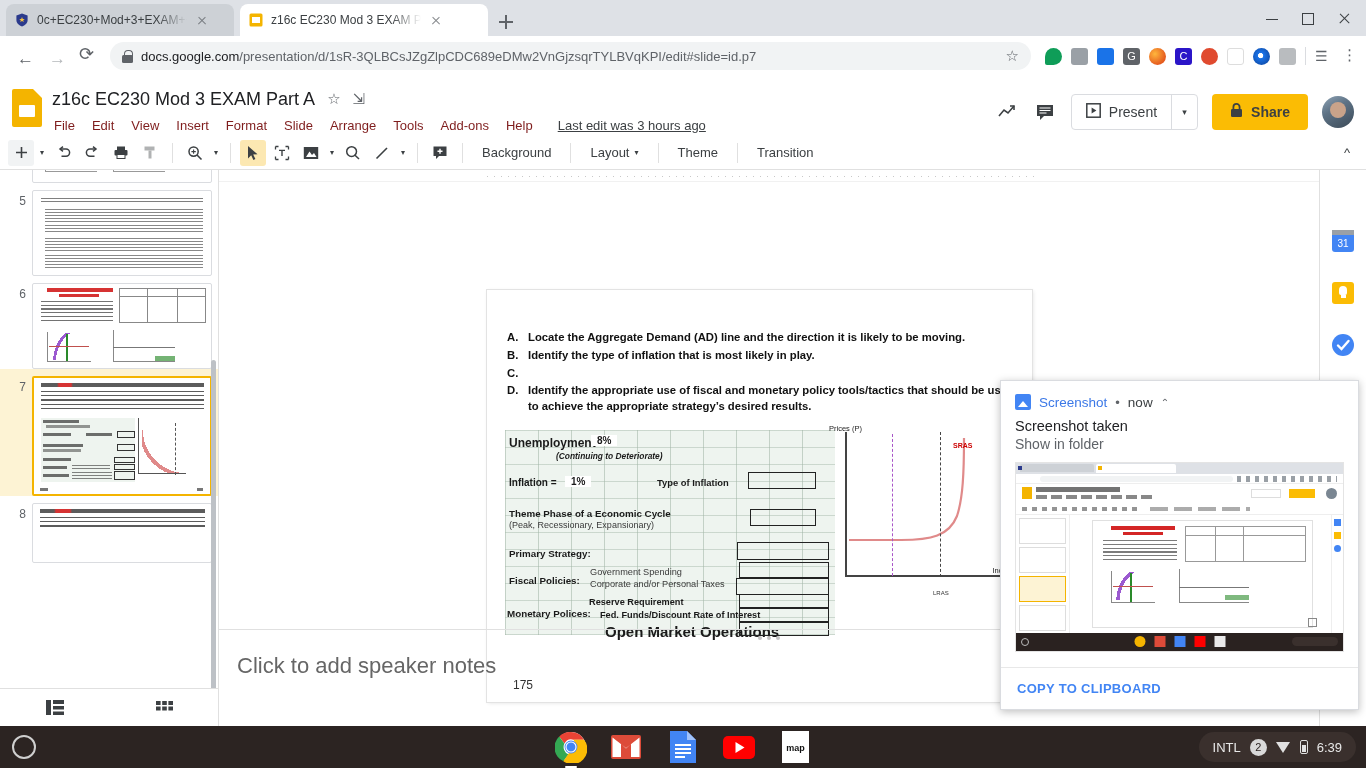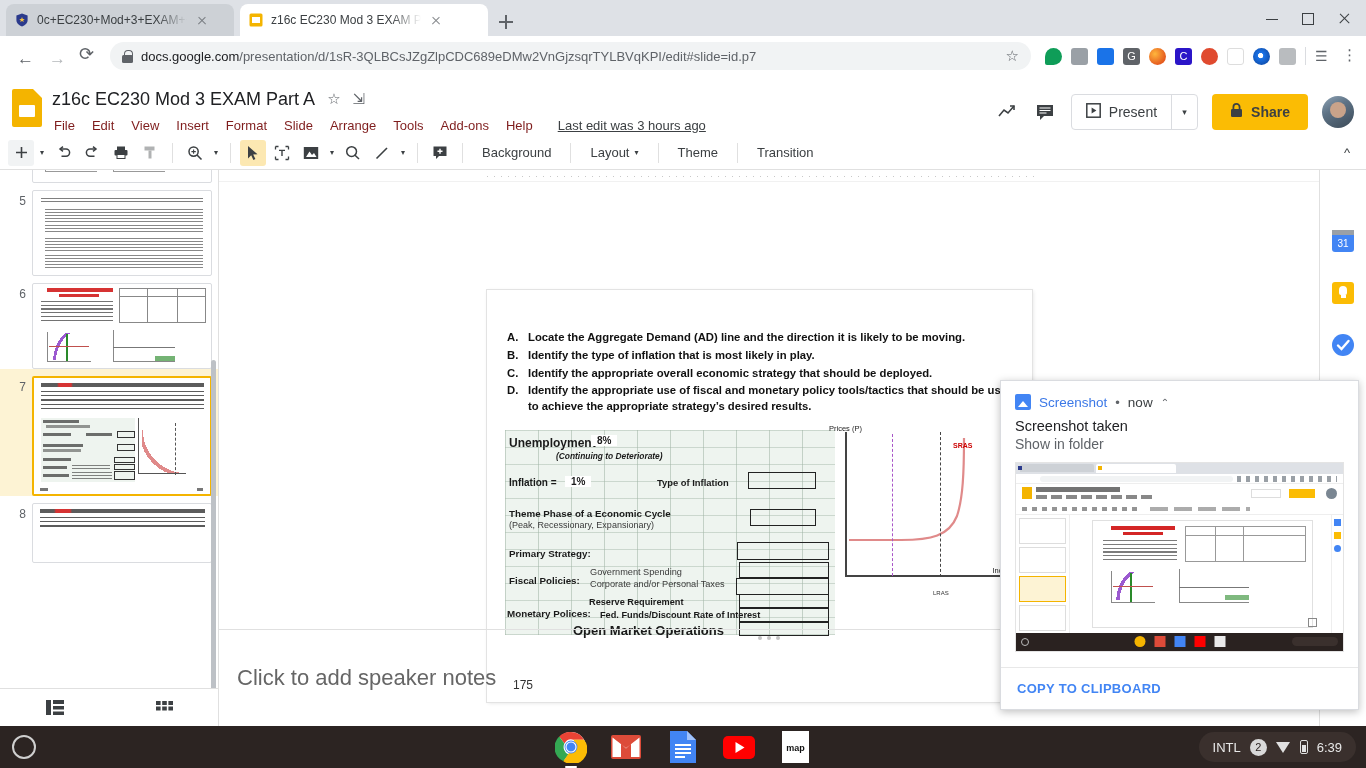--- a/index.html
+++ b/index.html
@@ -116,21 +116,21 @@
   .canvas-wrap { flex:1; position:relative; background:#fff; display:flex; flex-direction:column; }
   .ruler { height:12px; background:#fff; position:relative; border-bottom:1px solid #f1f1f1; }
   .ruler .tickline { position:absolute; left:268px; right:280px; top:6px; height:1px;
                      background:repeating-linear-gradient(to right,#c8c8c8 0 1px,transparent 1px 7px); }
   .stage { flex:1; position:relative; background:#fff; }
   .slide { position:absolute; left:268px; top:108px; width:545px; height:412px;
            background:#fff; box-shadow:0 0 0 1px #e3e3e3, 1px 1px 4px rgba(0,0,0,.12); overflow:hidden; }
   .notes-divider { position:absolute; left:0; right:0; bottom:96px; height:1px; background:#e0e0e0; }
   .dots { position:absolute; left:50%; transform:translateX(-50%); bottom:86px; display:flex; gap:5px; }
   .dots i { width:4px; height:4px; border-radius:50%; background:#c4c4c4; }
-  .notes { position:absolute; left:0; right:0; bottom:0; height:95px; padding:34px 0 0 18px; }
+  .notes { position:absolute; left:0; right:0; bottom:0; height:95px; padding:22px 0 0 18px; }
   .notes-ph { font-size:22px; color:#666; }
 
   
   .rail { width:47px; border-left:1px solid #e0e0e0; background:#fff;
           display:flex; flex-direction:column; align-items:center; padding-top:60px; gap:30px; }
   .rail-ic { width:22px; height:22px; border-radius:3px; position:relative; }
 
   
   .sl-q { position:absolute; left:26px; top:15px; right:12px; font-size:11.5px; font-weight:bold; color:#111; }
   .sl-q .pts { color:#cc0000; }
@@ -566,21 +566,20 @@
               <div class="sl-li">
                 <span class="lt">A.</span>
                 <span>Locate the Aggregate Demand (AD) line and the direction it is likely to be moving.</span>
               </div>
               <div class="sl-li">
                 <span class="lt">B.</span>
                 <span>Identify the type of inflation that is most likely in play.</span>
               </div>
               <div class="sl-li">
                 <span class="lt">C.</span>
-                <span>Identify the appropriate overall economic strategy that should be deployed.</span>
               </div>
               <div class="sl-li">
                 <span class="lt">D.</span>
                 <span>Identify the appropriate use  of fiscal and monetary policy tools/tactics that should be used to achieve the appropriate strategy’s desired results.</span>
               </div>
             </div>
 
             <div class="wsheet">
               <span class="wl" style="left:4px; top:6px; font-size:12px;">Unemployment =</span>
               <span class="wval" style="left:86px; top:5px; font-size:10px;">8%</span>
@@ -600,21 +599,21 @@
 
               <span class="wl" style="left:4px; top:145px; font-size:9.8px;">Fiscal Policies:</span>
               <span class="wlight" style="left:85px; top:137px; font-size:9.2px;">Government  Spending</span>
               <span class="wlight" style="left:85px; top:149px; font-size:9.2px;">Corporate and/or Personal Taxes</span>
               <span class="wbox" style="left:234px; top:132px; width:90px; height:16px;"></span>
               <span class="wbox" style="left:231px; top:148px; width:93px; height:17px;"></span>
 
               <span class="wl" style="left:2px; top:178px; font-size:9.8px;">Monetary Polices:</span>
               <span class="wl" style="left:84px; top:167px; font-size:9.2px;">Reserve Requirement</span>
               <span class="wl" style="left:84px; top:180px; font-size:9.2px;padding-left:11px;">Fed. Funds/Discount Rate of Interest</span>
-              <span class="wl" style="left:68px; top:193px; font-size:13px;">Open Market Operations</span>
+              <span class="wl" style="left:100px; top:193px; font-size:15px;">Open Market Operations</span>
               <span class="wbox" style="left:234px; top:164px; width:90px; height:14px;"></span>
               <span class="wbox" style="left:234px; top:178px; width:90px; height:14px;"></span>
               <span class="wbox" style="left:234px; top:192px; width:90px; height:14px;"></span>
             </div>
 
             <div class="graph">
               <span class="g-ylab">Prices (P)</span>
               <div class="g-axis-y"></div>
               <div class="g-axis-x"></div>
               <svg style="position:absolute; left:18px; top:12px;" width="165" height="145">

